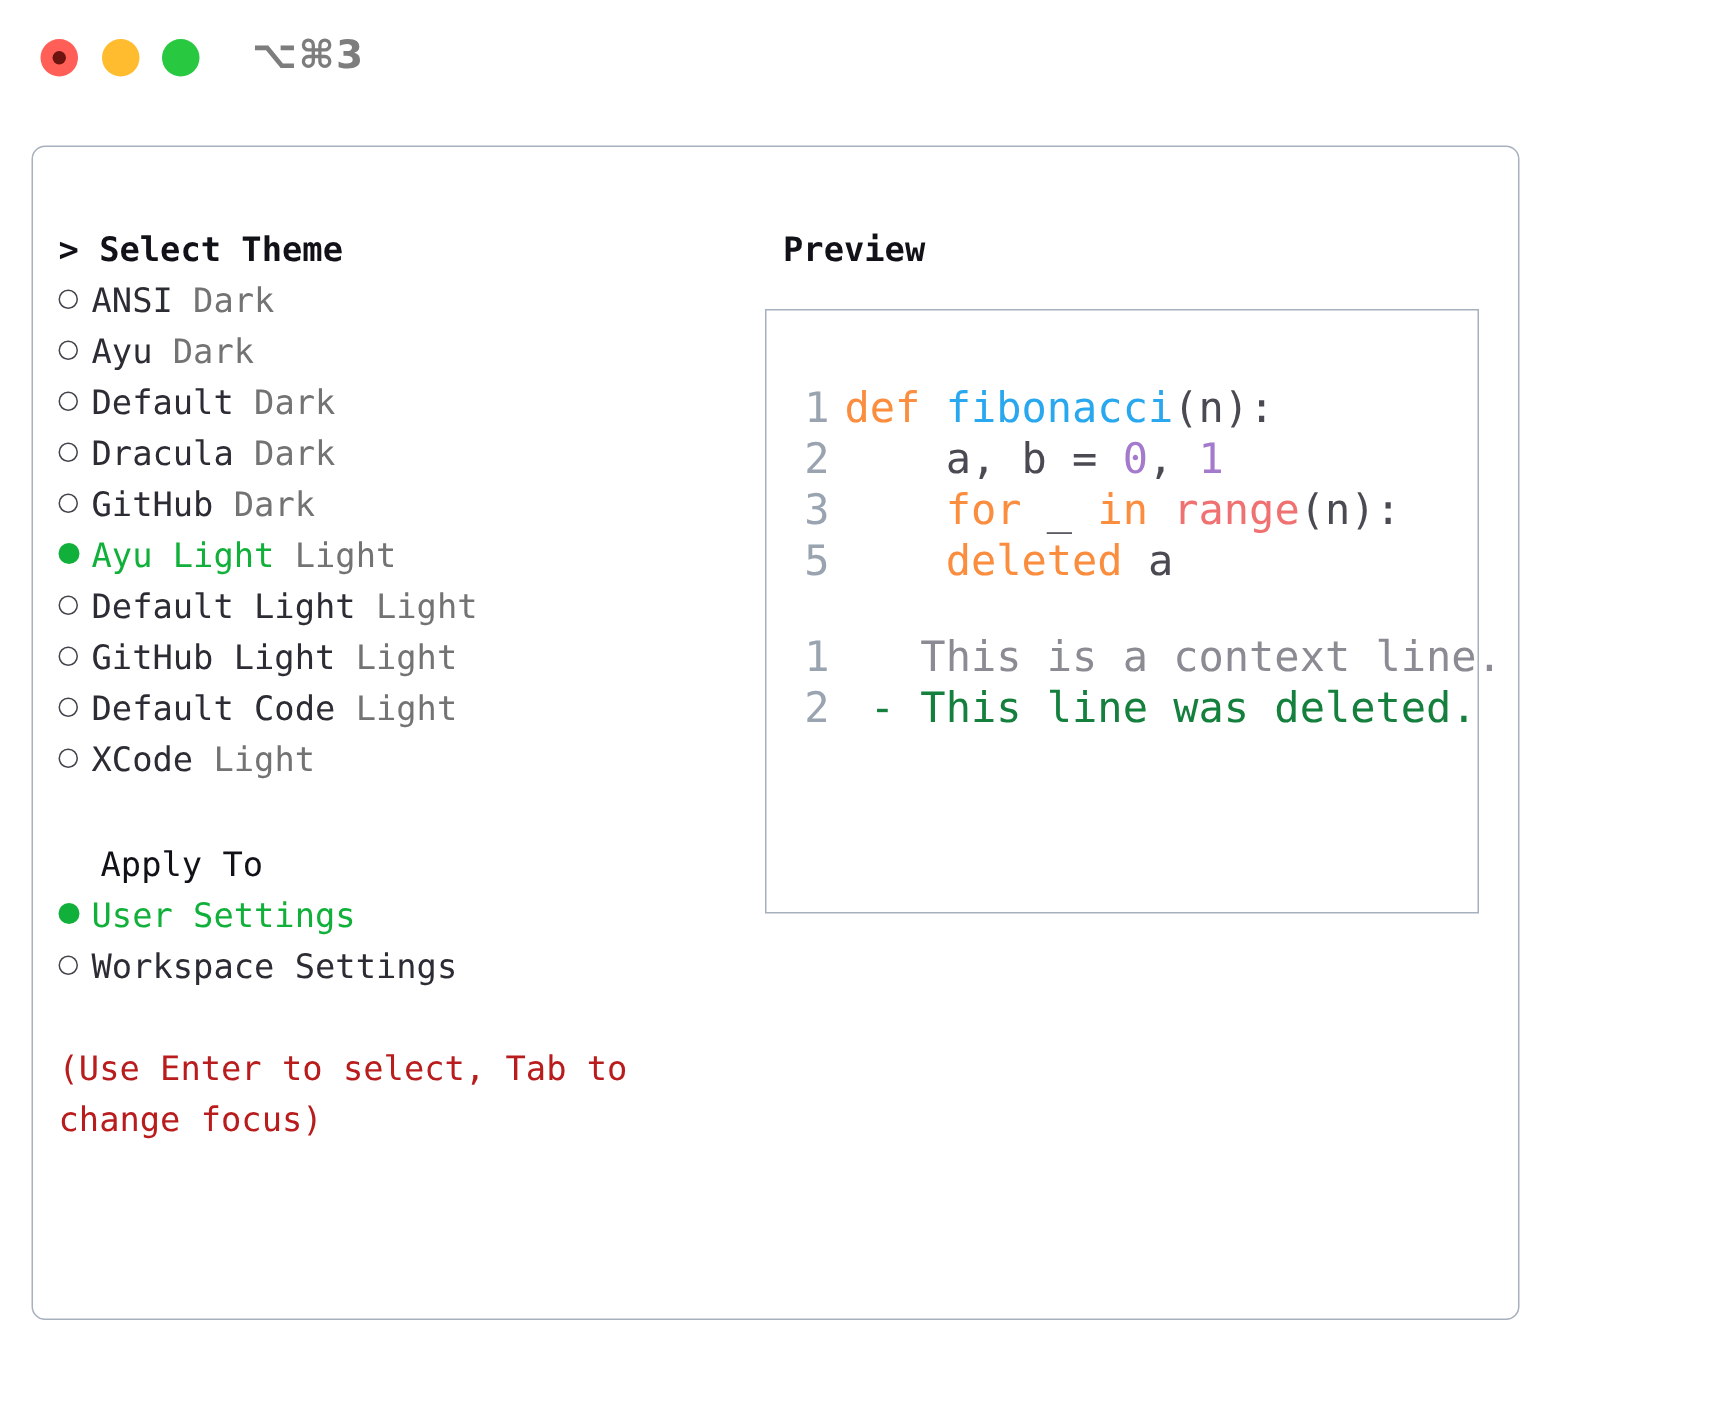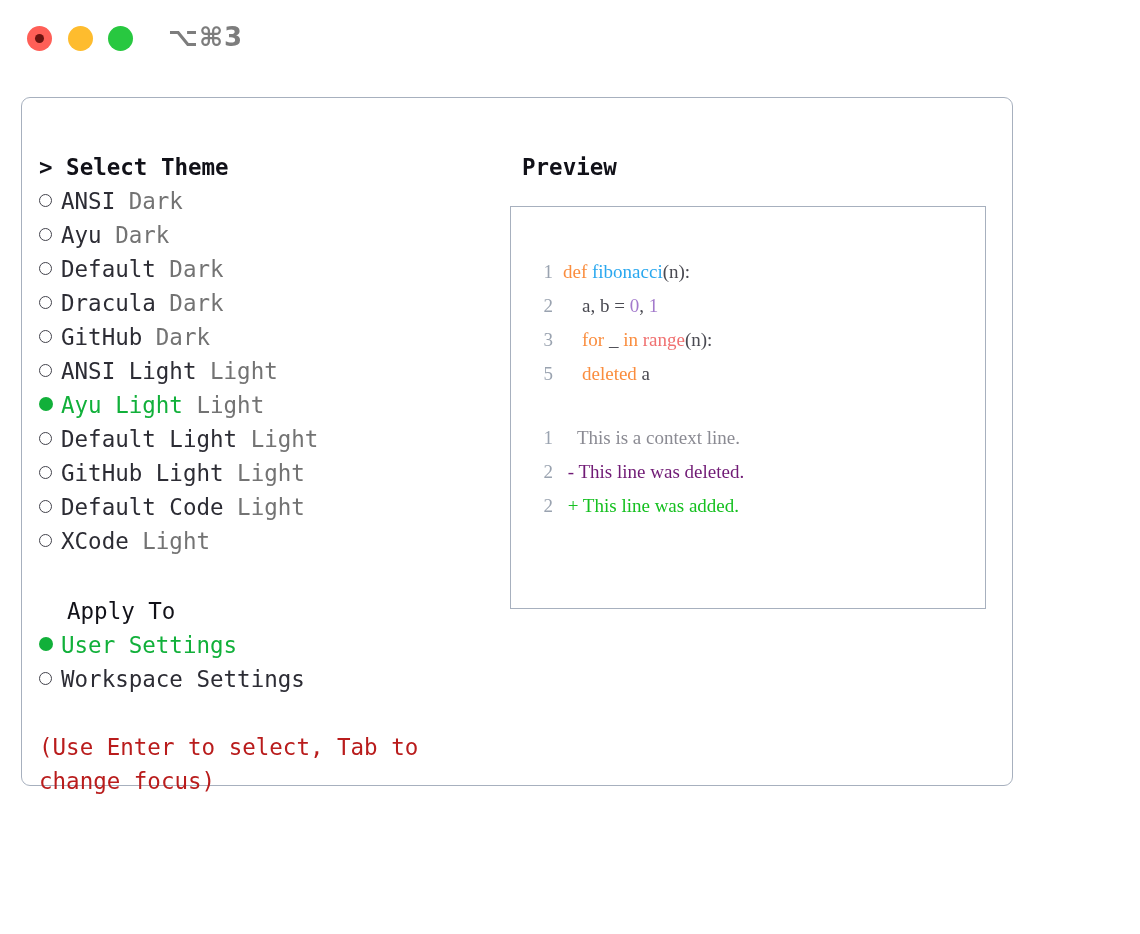--- a/index.html
+++ b/index.html
@@ -60,21 +60,21 @@
     color: #7d7d7d;
     letter-spacing: 1px;
   }
 
   
   #panel {
     position: absolute;
     left: 21px;
     top: 97px;
     width: 992px;
-    height: 689px;
+    height: 783px;
     border: 1.5px solid #a7b0be;
     border-radius: 9px;
     background: #ffffff;
     box-sizing: border-box;
   }
 
   
   #left-col {
     position: absolute;
     left: 17px;
@@ -160,39 +160,38 @@
     box-sizing: border-box;
     position: relative;
   }
   #code-area {
     position: absolute;
     left: 16px;
     top: 48px;
     right: 4px;
   }
   .code-line {
-    font-size: 19px;
-    line-height: 34px;
-    white-space: pre;
-    font-family: Liberation Serif, serif;
+    font-size: 28px;
+    line-height: 34px;
+    white-space: pre;
   }
   .ln {
     display: inline-block;
     width: 26px;
     text-align: right;
     color: #9aa3b0;
     margin-right: 10px;
   }
   .kw   { color: #fa8d3e; }
   .fn   { color: #2aa8ef; }
   .num  { color: #a37acc; }
   .bi   { color: #f07171; }
   .pl   { color: #4a4a52; }
   .ctx  { color: #8b8b93; }
-  .del  { color: #701a75; }
+  .del  { color: #15803d; }
   .add  { color: #15c020; }
   .spacer { height: 30px; }
 </style>
 </head>
 <body>
 
 <div id="window">
 
   <div id="titlebar">
     <div class="dot red"></div>
@@ -204,21 +203,20 @@
   <div id="panel">
 
     <div id="left-col">
       <div class="section-header">&gt; Select Theme</div>
       <div id="theme-list">
           <div class="opt-row"><span class="marker"><span class="hollow"></span></span><span class="opt-name">ANSI</span><span class="opt-kind"> Dark</span></div>
           <div class="opt-row"><span class="marker"><span class="hollow"></span></span><span class="opt-name">Ayu</span><span class="opt-kind"> Dark</span></div>
           <div class="opt-row"><span class="marker"><span class="hollow"></span></span><span class="opt-name">Default</span><span class="opt-kind"> Dark</span></div>
           <div class="opt-row"><span class="marker"><span class="hollow"></span></span><span class="opt-name">Dracula</span><span class="opt-kind"> Dark</span></div>
           <div class="opt-row"><span class="marker"><span class="hollow"></span></span><span class="opt-name">GitHub</span><span class="opt-kind"> Dark</span></div>
-          <div class="opt-row"><span class="marker"><span class="hollow"></span></span><span class="opt-name">ANSI Light</span><span class="opt-kind"> Light</span></div>
           <div class="opt-row selected"><span class="marker"><span class="filled"></span></span><span class="opt-name">Ayu Light</span><span class="opt-kind"> Light</span></div>
           <div class="opt-row"><span class="marker"><span class="hollow"></span></span><span class="opt-name">Default Light</span><span class="opt-kind"> Light</span></div>
           <div class="opt-row"><span class="marker"><span class="hollow"></span></span><span class="opt-name">GitHub Light</span><span class="opt-kind"> Light</span></div>
           <div class="opt-row"><span class="marker"><span class="hollow"></span></span><span class="opt-name">Default Code</span><span class="opt-kind"> Light</span></div>
           <div class="opt-row"><span class="marker"><span class="hollow"></span></span><span class="opt-name">XCode</span><span class="opt-kind"> Light</span></div>
         </div>
 
       <div id="apply-block">
         <div class="apply-title">Apply To</div>
         <div id="apply-list">
@@ -237,20 +235,19 @@
           <div id="code-lines">
               <div class="code-line"><span class="ln">1</span><span class="kw">def </span><span class="fn">fibonacci</span><span class="pl">(n):</span></div>
               <div class="code-line"><span class="ln">2</span><span class="pl">    a, b = </span><span class="num">0</span><span class="pl">, </span><span class="num">1</span></div>
               <div class="code-line"><span class="ln">3</span><span class="pl">    </span><span class="kw">for</span><span class="pl"> _ </span><span class="kw">in</span><span class="pl"> </span><span class="bi">range</span><span class="pl">(n):</span></div>
               <div class="code-line"><span class="ln">5</span><span class="pl">    </span><span class="kw">deleted</span><span class="pl"> a</span></div>
             </div>
           <div class="spacer"></div>
           <div id="diff-lines">
               <div class="code-line"><span class="ln">1</span><span class="ctx">   This is a context line.</span></div>
               <div class="code-line"><span class="ln">2</span><span class="del"> - This line was deleted.</span></div>
-              <div class="code-line"><span class="ln">2</span><span class="add"> + This line was added.</span></div>
             </div>
         </div>
       </div>
     </div>
 
   </div>
 </div>
 
 </body></html>

